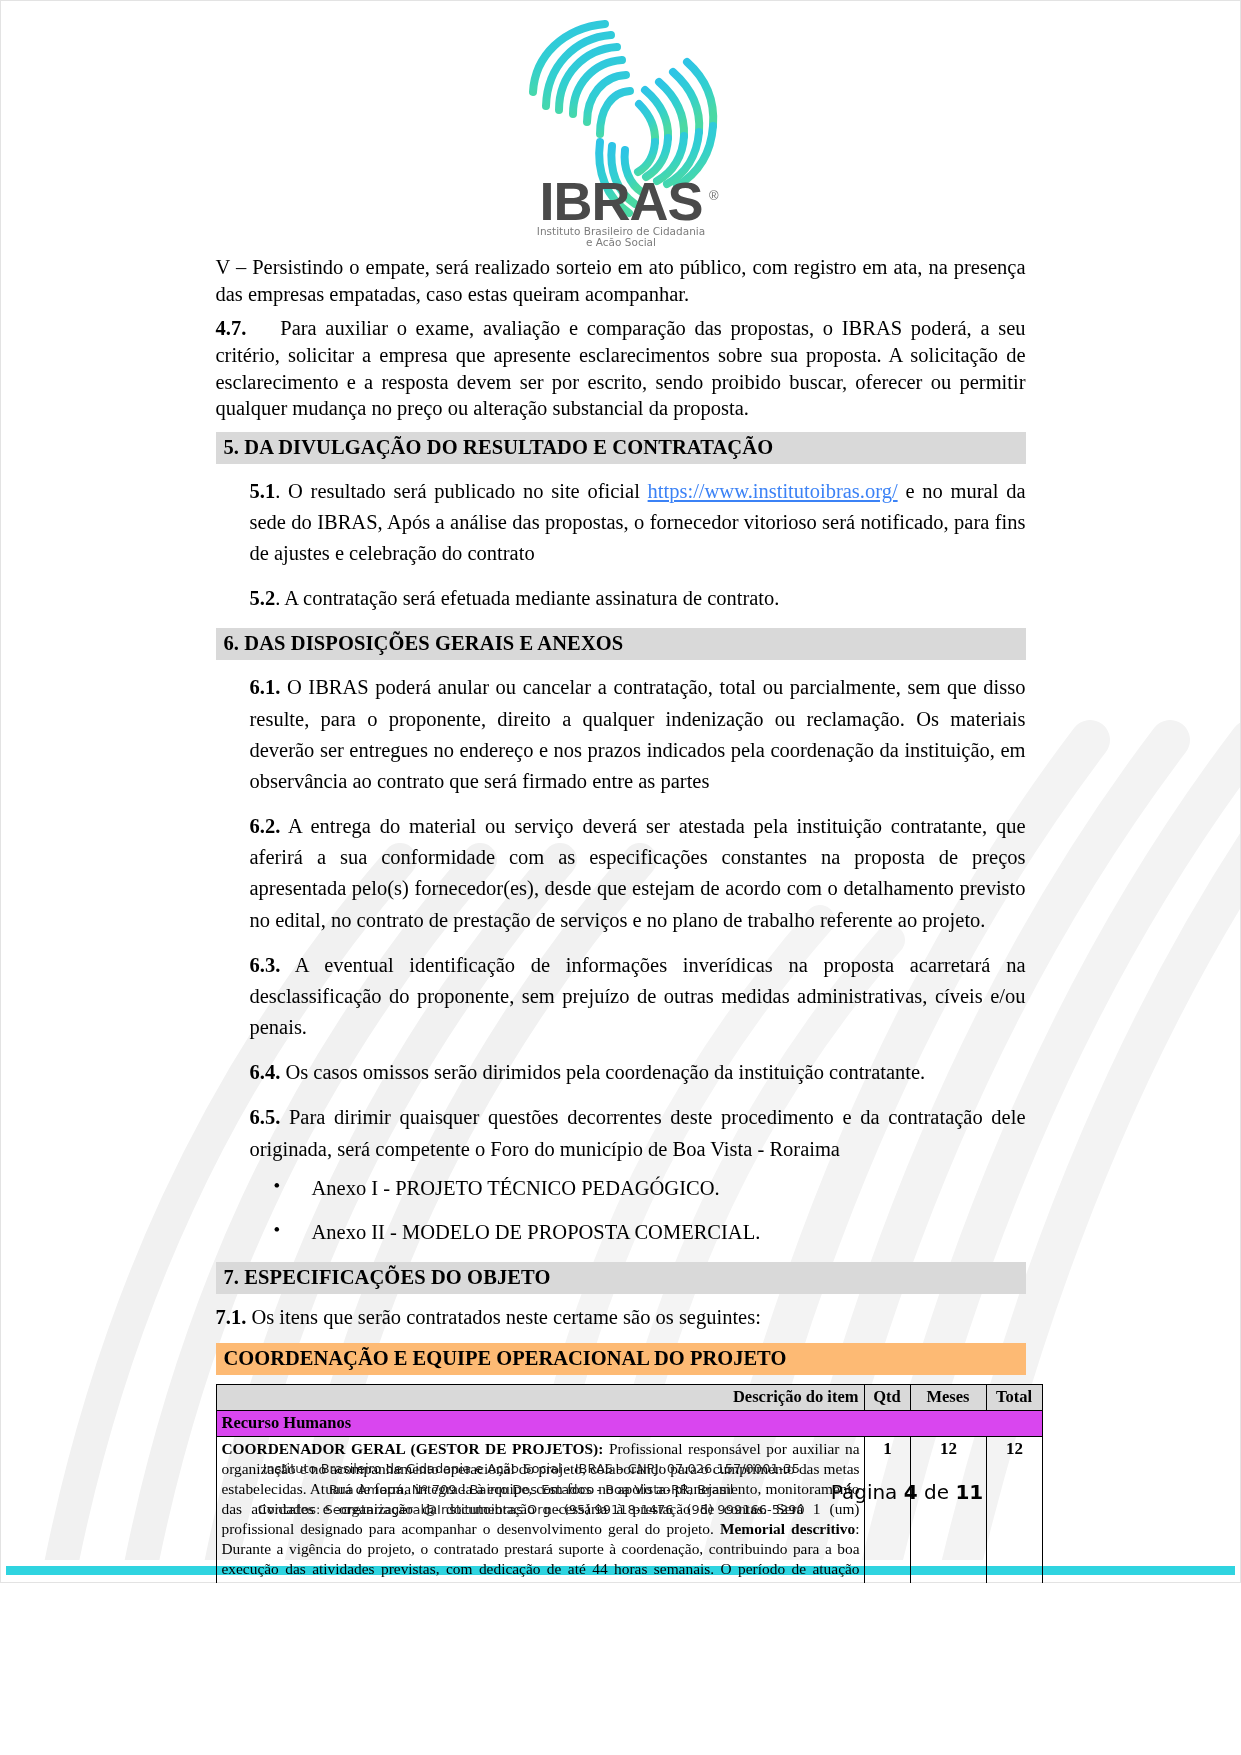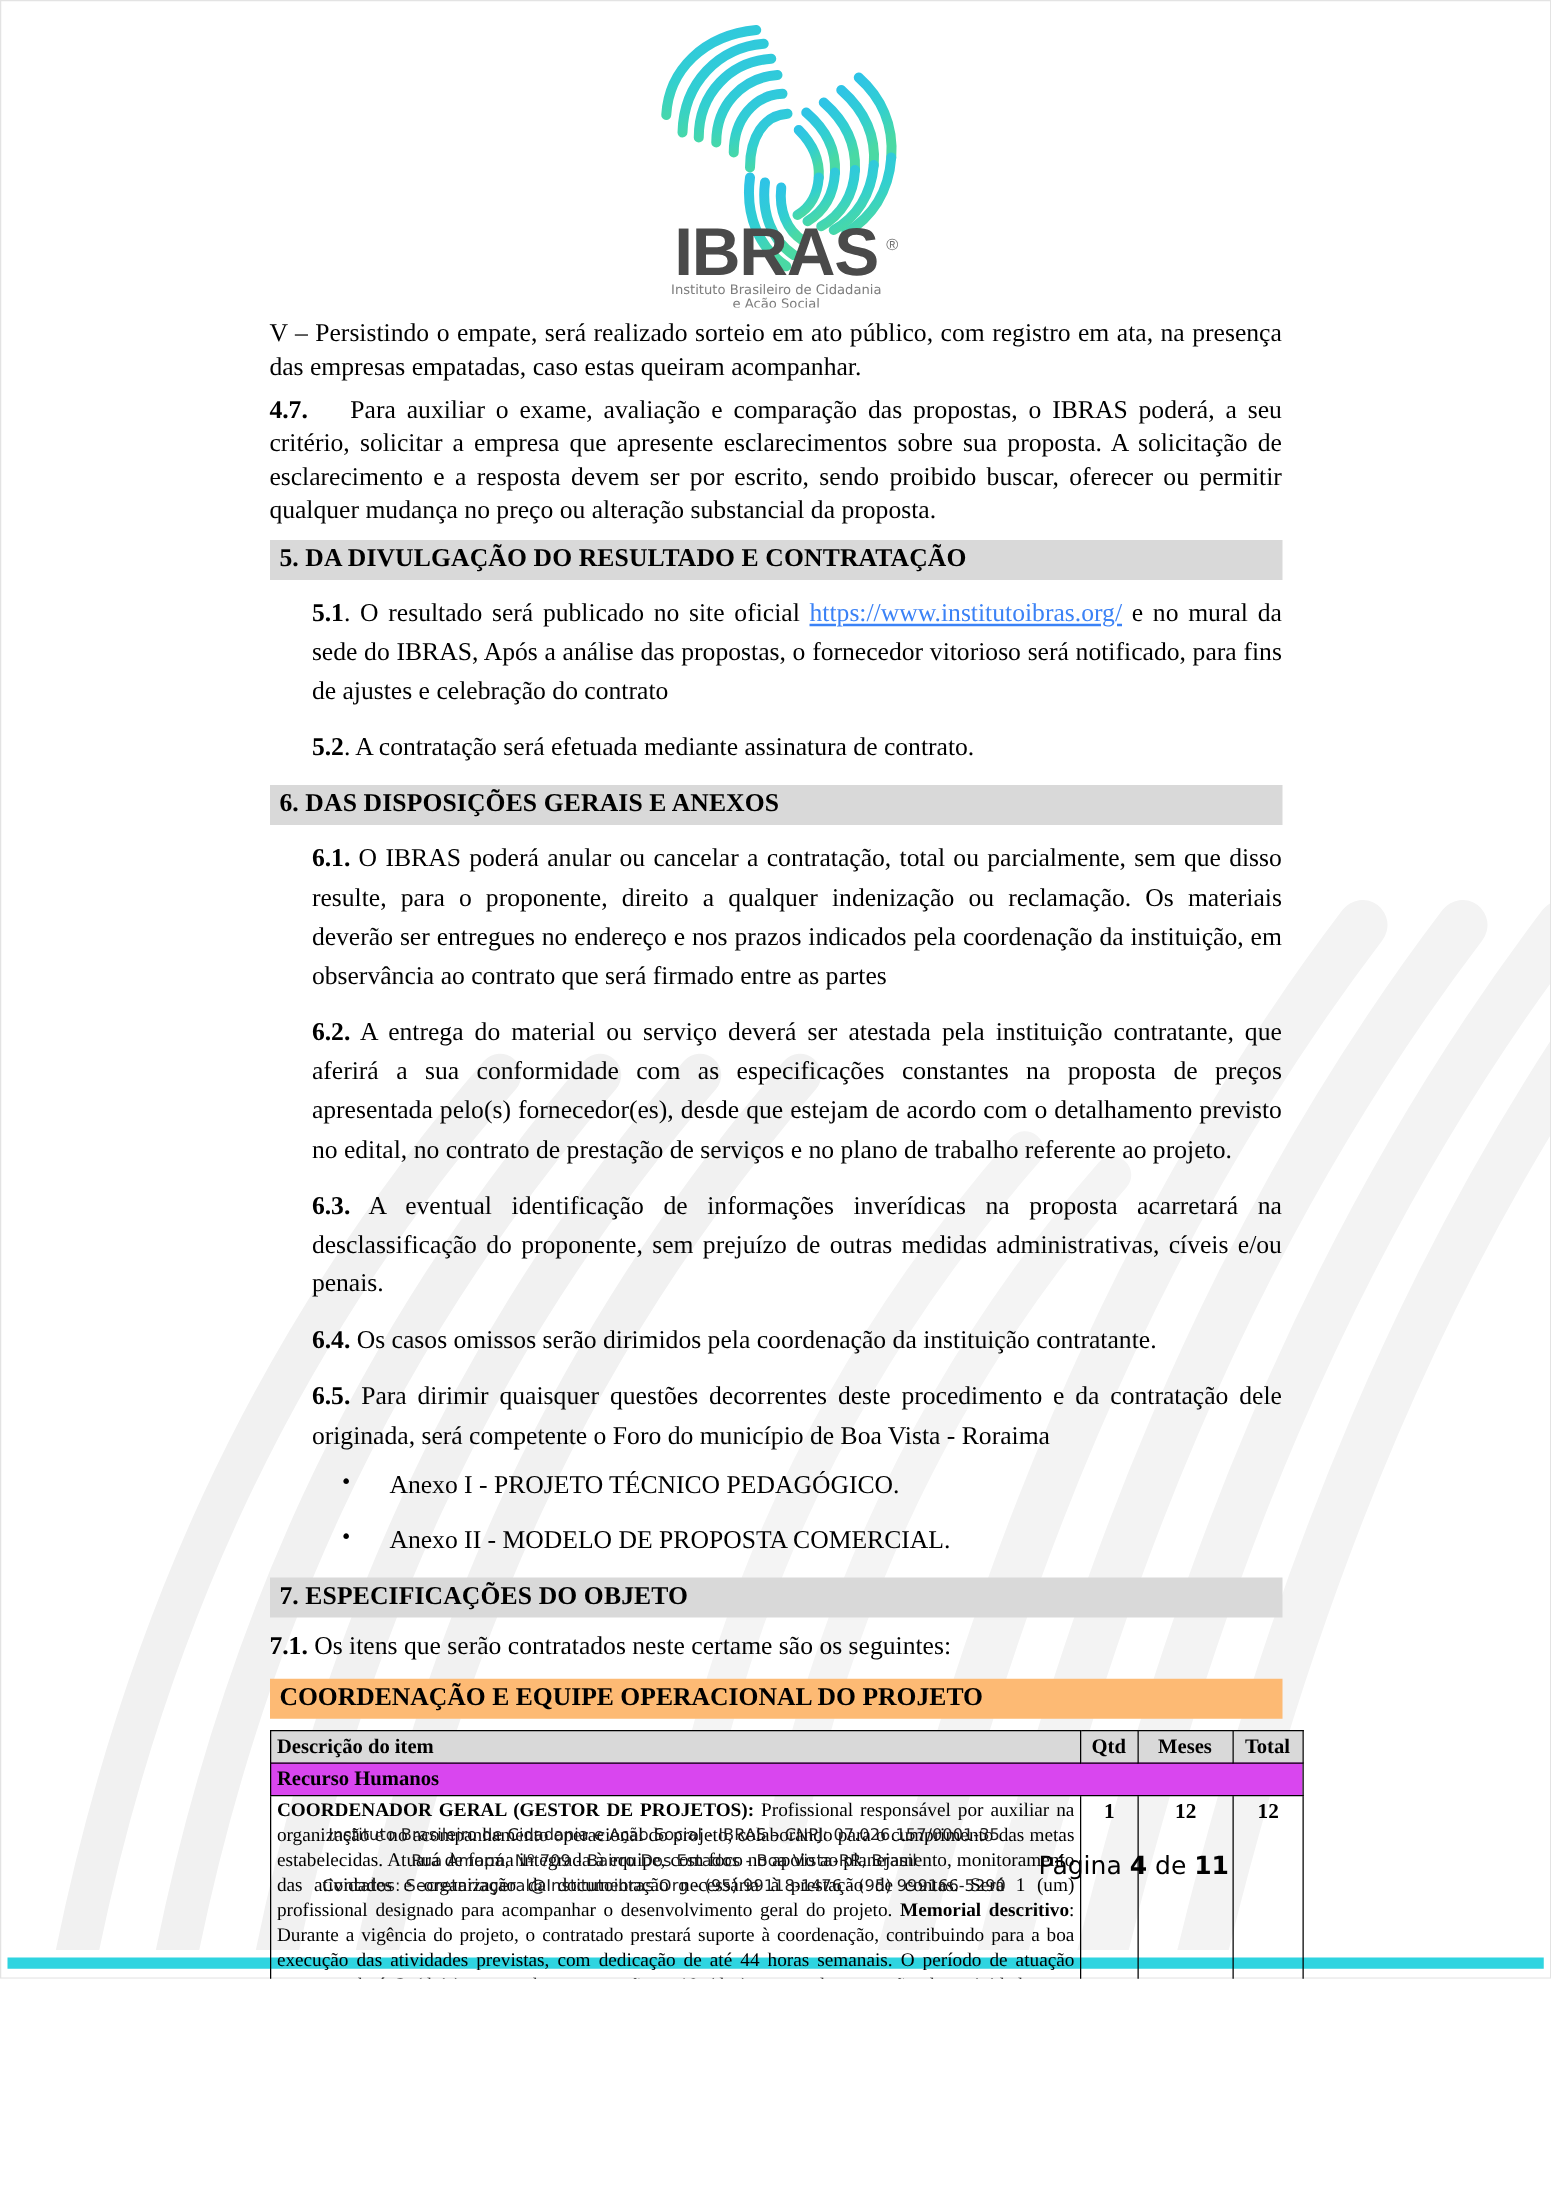--- a/index.html
+++ b/index.html
@@ -137,21 +137,21 @@
     border: 1px solid #000;
     vertical-align: top;
     padding: 2px 4px 2px 5px;
   }
   table.spec thead th {
     background: #d9d9d9;
     font-weight: bold;
     font-size: 16.5px;
     padding: 2px 5px 3px 5px;
   }
-  th.c-desc { text-align: left; margin-top: 44px; }
+  th.c-desc { text-align: right; margin-top: 44px; }
   th.c-qtd, th.c-meses, th.c-total { text-align: center; }
   col.w-desc { width: 648px; }
   col.w-qtd  { width: 46px; }
   col.w-mes  { width: 76px; }
   col.w-tot  { width: 56px; }
 
   tr.group-row td {
     background: #d946ef;
     font-weight: bold;
     font-size: 16.5px;

